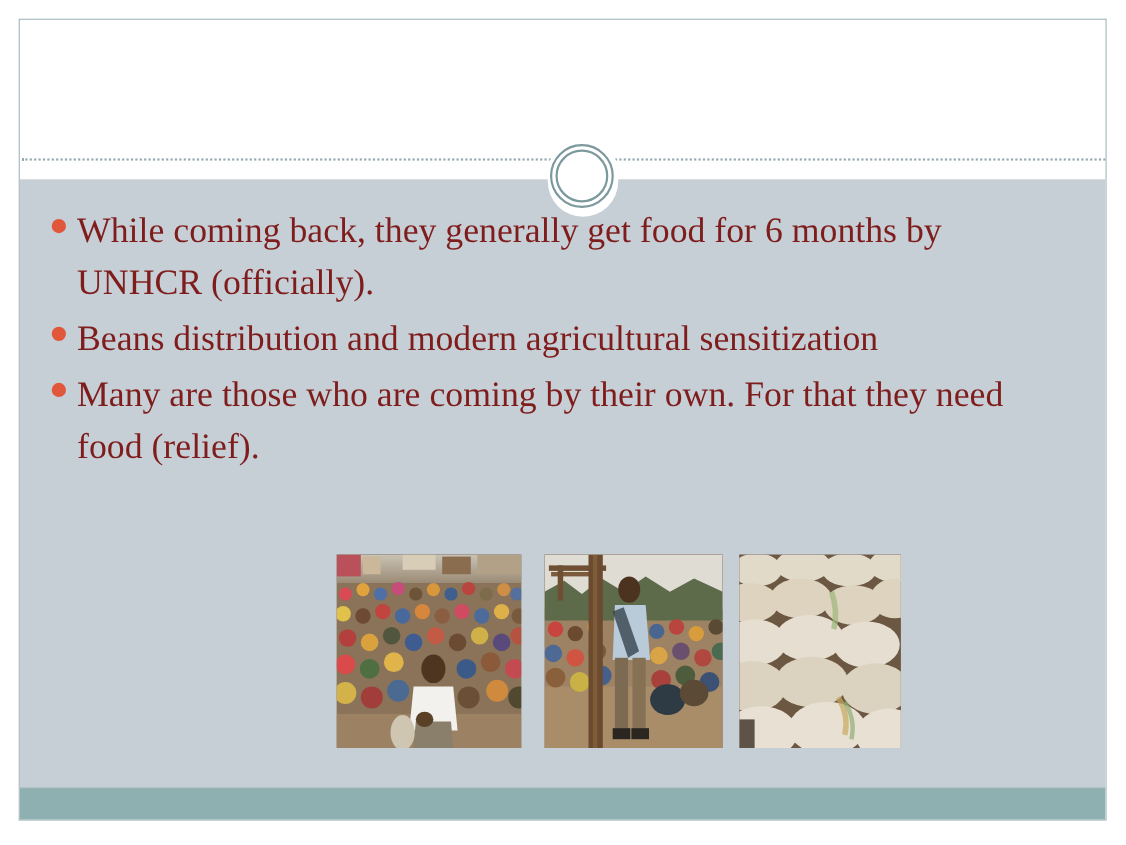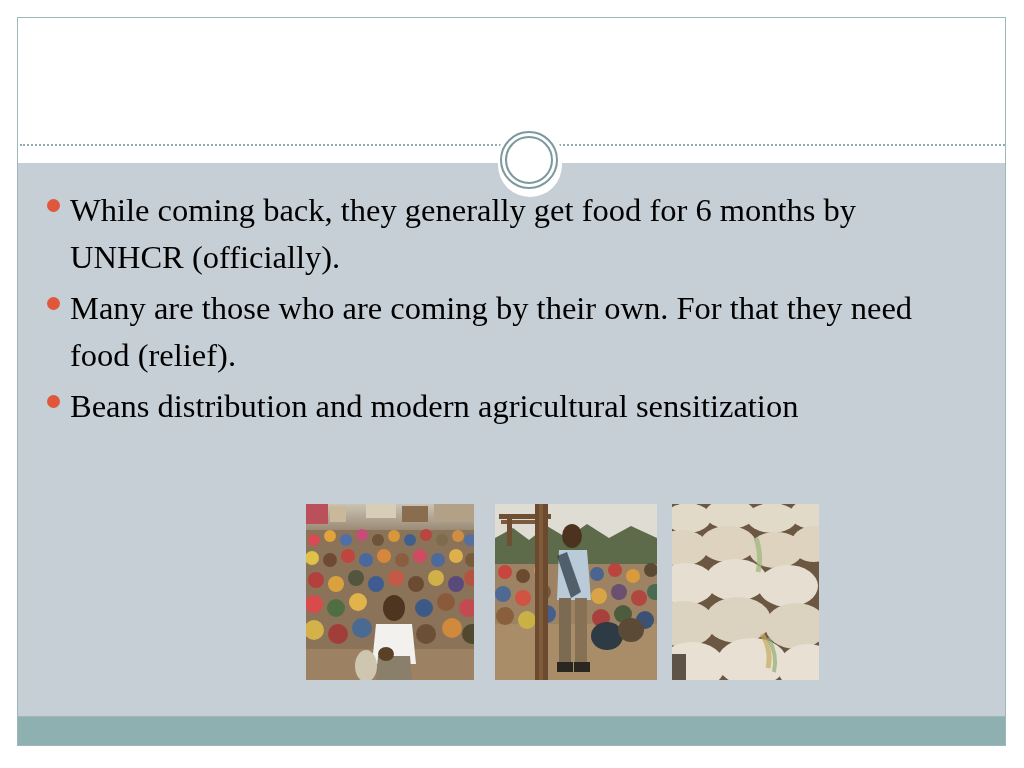--- a/index.html
+++ b/index.html
@@ -148,21 +148,21 @@
     display: block;
     width: 13px;
     height: 13px;
     border-radius: 50%;
     background: #e1573c;
   }
   .bullet-text {
     flex: 1 1 auto;
     font-size: 32.5px;
     line-height: 47px;
-    color: #000000;
+    color: #7f1d1d;
     font-family: "Liberation Serif", "DejaVu Serif", serif;
     max-width: 868px;
   }
 
   
   #photo-strip {
     position: absolute;
     left: 288px;
     top: 341px;
     width: 520px;
@@ -197,28 +197,28 @@
         <span class="bullet-marker">
           <span class="bullet-dot"></span>
         </span>
         <span class="bullet-text">While coming back, they generally get food for 6 months by UNHCR (officially).</span>
       </div>
 
       <div class="bullet-row">
         <span class="bullet-marker">
           <span class="bullet-dot"></span>
         </span>
-        <span class="bullet-text">Many are those who are coming by their own. For that they need food (relief).</span>
+        <span class="bullet-text">Beans distribution and modern agricultural sensitization</span>
       </div>
 
       <div class="bullet-row">
         <span class="bullet-marker">
           <span class="bullet-dot"></span>
         </span>
-        <span class="bullet-text">Beans distribution and modern agricultural sensitization</span>
+        <span class="bullet-text">Many are those who are coming by their own. For that they need food (relief).</span>
       </div>
 
     </div>
 
     <div id="photo-strip">
 
       <div class="photo" id="photo-1">
         <svg viewBox="0 0 168 176" preserveAspectRatio="none" aria-hidden="true">
           <defs>
             <linearGradient id="g1sky" x1="0" y1="0" x2="0" y2="1">

